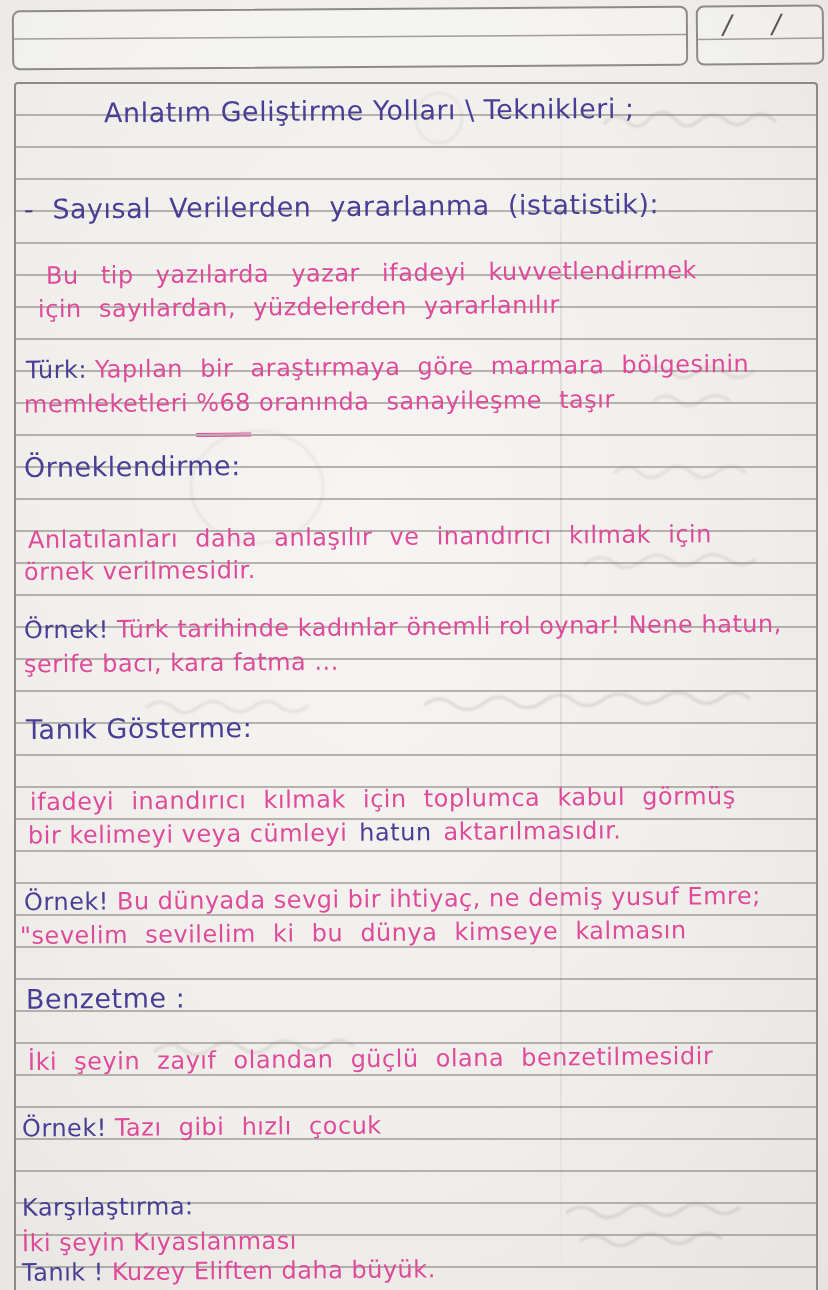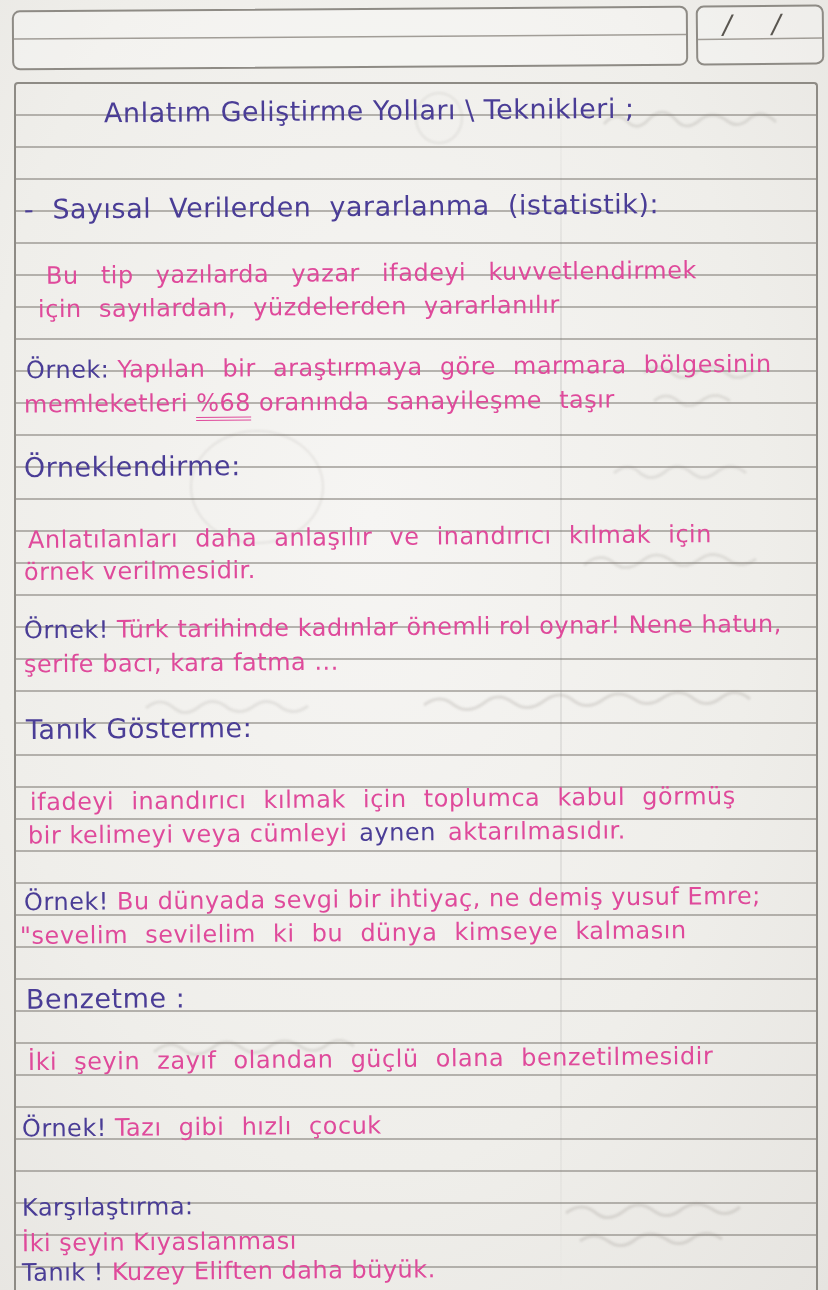--- a/index.html
+++ b/index.html
@@ -50,21 +50,21 @@
     position:absolute;white-space:nowrap;
     font-size:24px;line-height:1.1;letter-spacing:0.5px;
   }
   .purple{color:var(--purple);}
   .pink{color:var(--pink);}
   .big{font-size:27px;}
   .ws2{word-spacing:9px;}
   .ws3{word-spacing:14px;}
   .gap{margin-left:12px;}
   .gap-s{margin-left:8px;}
-  .pct{border-bottom:4px double var(--pink);padding-bottom:0px;}
+  .pct{border-bottom:4px double var(--pink);padding-bottom:16px;}
   .r-l{transform:rotate(-0.5deg);}
   
   .ghost{position:absolute;opacity:0.75;filter:blur(1.2px);pointer-events:none;}
   .ghost svg{display:block;}
   .ghost-circle{
     position:absolute;border:2px solid rgba(120,116,110,0.12);border-radius:50%;
     filter:blur(1px);pointer-events:none;
   }
 </style>
 </head>
@@ -120,38 +120,38 @@
 </div>
 <div class="ghost-circle" style="left:190px;top:430px;width:130px;height:110px;"></div>
 <div class="ghost-circle" style="left:415px;top:92px;width:44px;height:48px;"></div>
 
 <div class="line purple big r-l" style="left:104px;top:96px;">Anlatım Geliştirme Yolları \ Teknikleri ;</div>
 
 <div class="line purple big ws2 r-l" style="left:24px;top:192px;">- Sayısal Verilerden yararlanma (istatistik):</div>
 <div class="line pink ws3 r-l" style="left:46px;top:260px;">Bu tip yazılarda yazar ifadeyi kuvvetlendirmek</div>
 <div class="line pink ws2 r-l" style="left:38px;top:294px;">için sayılardan, yüzdelerden yararlanılır</div>
 <div class="line r-l" style="left:26px;top:354px;">
-  <span class="purple">Örnek:</span><span class="pink ws2 gap-s">Yapılan bir araştırmaya göre marmara bölgesinin</span>
+  <span class="purple">Türk:</span><span class="pink ws2 gap-s">Yapılan bir araştırmaya göre marmara bölgesinin</span>
 </div>
 <div class="line pink r-l" style="left:24px;top:389px;">
   <span>memleketleri</span><span class="pct gap-s">%68</span><span class="gap-s ws2">oranında sanayileşme taşır</span>
 </div>
 
 <div class="line purple big r-l" style="left:24px;top:452px;">Örneklendirme:</div>
 <div class="line pink ws2 r-l" style="left:28px;top:524px;">Anlatılanları daha anlaşılır ve inandırıcı kılmak için</div>
 <div class="line pink r-l" style="left:24px;top:558px;">örnek verilmesidir.</div>
 <div class="line r-l" style="left:24px;top:614px;">
   <span class="purple">Örnek!</span><span class="pink gap-s">Türk tarihinde kadınlar önemli rol oynar! Nene hatun,</span>
 </div>
 <div class="line pink r-l" style="left:24px;top:650px;">şerife bacı, kara fatma ...</div>
 
 <div class="line purple big r-l" style="left:26px;top:714px;">Tanık Gösterme:</div>
 <div class="line pink ws2 r-l" style="left:30px;top:786px;">ifadeyi inandırıcı kılmak için toplumca kabul görmüş</div>
 <div class="line r-l" style="left:28px;top:820px;">
-  <span class="pink">bir kelimeyi veya cümleyi</span><span class="purple gap">aynen</span><span class="pink gap">aktarılmasıdır.</span>
+  <span class="pink">bir kelimeyi veya cümleyi</span><span class="purple gap">hatun</span><span class="pink gap">aktarılmasıdır.</span>
 </div>
 <div class="line r-l" style="left:24px;top:886px;">
   <span class="purple">Örnek!</span><span class="pink gap-s">Bu dünyada sevgi bir ihtiyaç, ne demiş yusuf Emre;</span>
 </div>
 <div class="line pink ws2 r-l" style="left:20px;top:920px;">"sevelim sevilelim ki bu dünya kimseye kalmasın</div>
 
 <div class="line purple big r-l" style="left:26px;top:984px;">Benzetme :</div>
 <div class="line pink ws2 r-l" style="left:28px;top:1046px;">İki şeyin zayıf olandan güçlü olana benzetilmesidir</div>
 <div class="line r-l" style="left:22px;top:1114px;">
   <span class="purple">Örnek!</span><span class="pink ws2 gap-s">Tazı gibi hızlı çocuk</span>

